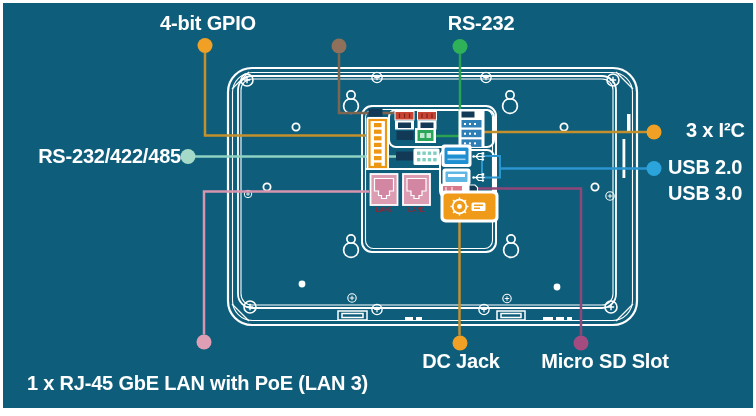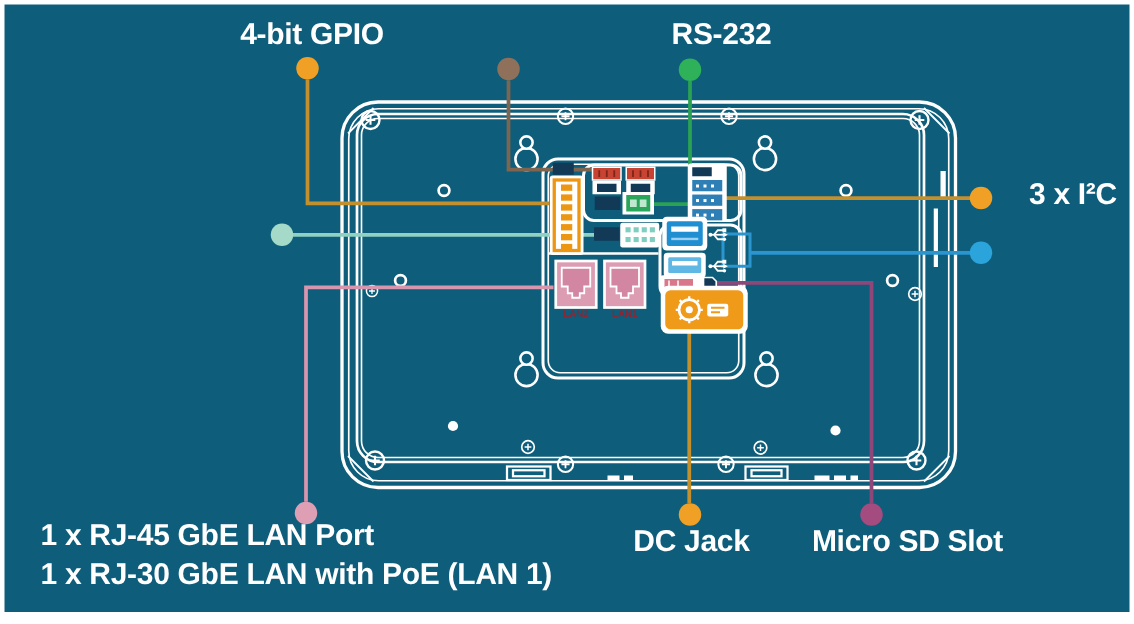--- a/index.html
+++ b/index.html
@@ -262,17 +262,19 @@
     <circle cx="188" cy="156.5" r="7.5" fill="#A5DAC8"></circle>
     <circle cx="204" cy="342" r="7.5" fill="#DE9FB5"></circle>
     <circle cx="460" cy="343" r="7.5" fill="#F0A125"></circle>
     <circle cx="581" cy="343" r="7.5" fill="#A44B80"></circle>
   </g>
 </svg>
 
   <div class="lbl center" id="lbl-gpio4">4-bit GPIO</div>
   <div class="lbl center" id="lbl-rs232">RS-232</div>
   <div class="lbl" id="lbl-i2c">3 x I²C</div>
-  <div class="lbl" id="lbl-lan-line1">1 x RJ-45 GbE LAN Port</div>
-  <div class="lbl" id="lbl-lan-line2">1 x RJ-30 GbE LAN with PoE (LAN 1)</div>
+  <div class="lbl" id="lbl-usb20">USB 2.0</div>
+  <div class="lbl" id="lbl-usb30">USB 3.0</div>
+  <div class="lbl rightalign" id="lbl-rs485">RS-232/422/485</div>
+  <div class="lbl" id="lbl-lan-line2">1 x RJ-45 GbE LAN with PoE (LAN 3)</div>
   <div class="lbl center" id="lbl-sd">Micro SD Slot</div>
   <div class="lbl center" id="lbl-dc">DC Jack</div>
 </div>
 
 </body></html>

